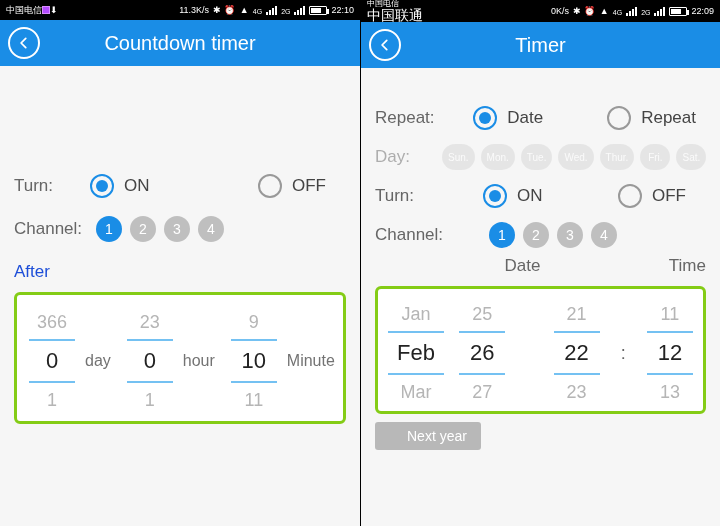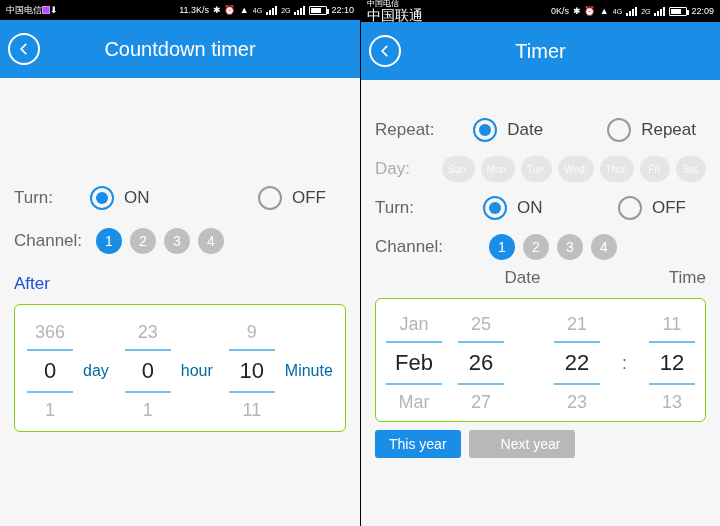--- a/index.html
+++ b/index.html
@@ -4,33 +4,33 @@
 <style>
   * { box-sizing: border-box; margin: 0; padding: 0; }
   html, body { width: 720px; height: 526px; overflow: hidden; font-family: Helvetica, Arial, sans-serif; }
   body { display: flex; background: #888; }
   .phone { width: 360px; height: 526px; background: #f6f6f6; position: relative; display: flex; flex-direction: column; }
   .phone + .phone { border-left: 1px solid #000; }
 
   
   .statusbar { height: 20px; background: #000; color: #fff; font-size: 9px; display: flex; align-items: center; padding: 0 6px; gap: 4px; }
   .statusbar .sb-left { flex: 0 0 auto; display: flex; align-items: center; gap: 0; }
-  .statusbar .sb-right { flex: 1 1 auto; display: flex; align-items: center; justify-content: flex-end; gap: 4px; }
+  .statusbar .sb-right { flex: 1 1 auto; display: flex; align-items: flex-end; justify-content: flex-end; gap: 4px; }
   .sb-icon { display: inline-block; }
   .sq { width: 8px; height: 8px; background: #b44cff; border: 1px solid #d88cff; }
   .dropdown-icon { font-size: 9px; }
   .sig { display: inline-flex; align-items: flex-end; gap: 1px; }
   .sig i { width: 2px; background: #fff; display: inline-block; }
   .sig i:nth-child(1){height:3px}.sig i:nth-child(2){height:5px}.sig i:nth-child(3){height:7px}.sig i:nth-child(4){height:9px}
   .batt { width: 18px; height: 9px; border: 1px solid #fff; border-radius: 1px; position: relative; padding:1px; }
   .batt::after { content:""; position:absolute; right:-3px; top:2px; width:2px; height:5px; background:#fff; }
   .batt i { display:block; width:65%; height:100%; background:#fff; }
 
   
-  .titlebar { height: 58px; background: #1a8de6; color: #fff; display: flex; align-items: center; position: relative; }
+  .titlebar { height: 46px; background: #1a8de6; color: #fff; display: flex; align-items: center; position: relative; }
   .back-btn { width: 32px; height: 32px; border: 2px solid #fff; border-radius: 50%; margin-left: 8px; display: flex; align-items: center; justify-content: center; cursor: pointer; }
   .back-btn svg { width: 14px; height: 14px; }
   .title-text { position: absolute; left: 50%; transform: translateX(-50%); font-size: 20px; font-weight: 400; }
 
   
   .content { padding: 0 14px; flex: 1 1 auto; color: #555; }
   .row { display: flex; align-items: center; margin-top: 18px; font-size: 17px; }
   .row .lbl { width: 76px; color: #666; }
   .row.disabled { opacity: .5; }
 
@@ -47,28 +47,28 @@
   .chip.sel { background: #1a8de6; }
 
   
   .daychips { display:inline-flex; gap:6px; }
   .daychip { min-width: 30px; height: 26px; border-radius: 13px; background: #d6d6d6; color: #fff; font-size: 10px; display:flex; align-items:center; justify-content:center; padding: 0 6px; }
 
   
   .after-lbl { margin-top: 20px; font-size: 17px; color:#1d4ed8; }
 
   
-  .card { margin-top: 10px; border: 1px solid #84cc16; border-radius: 6px; background: #fff; padding: 10px 12px 4px; }
+  .card { margin-top: 10px; border: 3px solid #84cc16; border-radius: 6px; background: #fff; padding: 10px 12px 4px; }
   .picker-row { display:flex; align-items:center; }
   .picker-col { display:flex; flex-direction:column; align-items:center; flex: 0 0 auto; }
   .picker-col .faded { color: #b5b5b5; font-size: 18px; height: 34px; display:flex; align-items:center; }
   .picker-col .cur { color: #222; font-size: 22px; height: 40px; display:flex; align-items:center; }
   .hr { height: 2px; background: #74c1f2; width: 46px; }
   .hr.wide { width: 56px; }
-  .unit { color:#0369a1; font-size:16px; margin: 0 16px 0 10px; align-self:center; }
+  .unit { color:#737373; font-size:16px; margin: 0 16px 0 10px; align-self:center; }
   .colon { color:#666; font-size:18px; margin: 0 6px; }
 
   
   .dt-headers { display:flex; margin-top: 8px; font-size: 17px; color:#666; }
   .dt-headers div { flex:1; text-align:right; }
 
   
   .yearbtns { display:flex; gap:8px; margin-top: 8px; margin-bottom: 6px; }
   .ybtn { padding: 6px 14px; border-radius: 3px; color:#fff; font-size: 14px; cursor:pointer; }
   .ybtn.sel { background:#1a8de6; }
@@ -309,17 +309,16 @@
           <div class="faded">11</div>
           <div class="hr"></div>
           <div class="cur">12</div>
           <div class="hr"></div>
           <div class="faded">13</div>
         </div>
       </div>
     </div>
 
     <div class="yearbtns">
-      <span class="ybtn sel">This year</span>
       <span class="ybtn uns">Next year</span>
     </div>
   </div>
 </div>
 
 </body></html>

